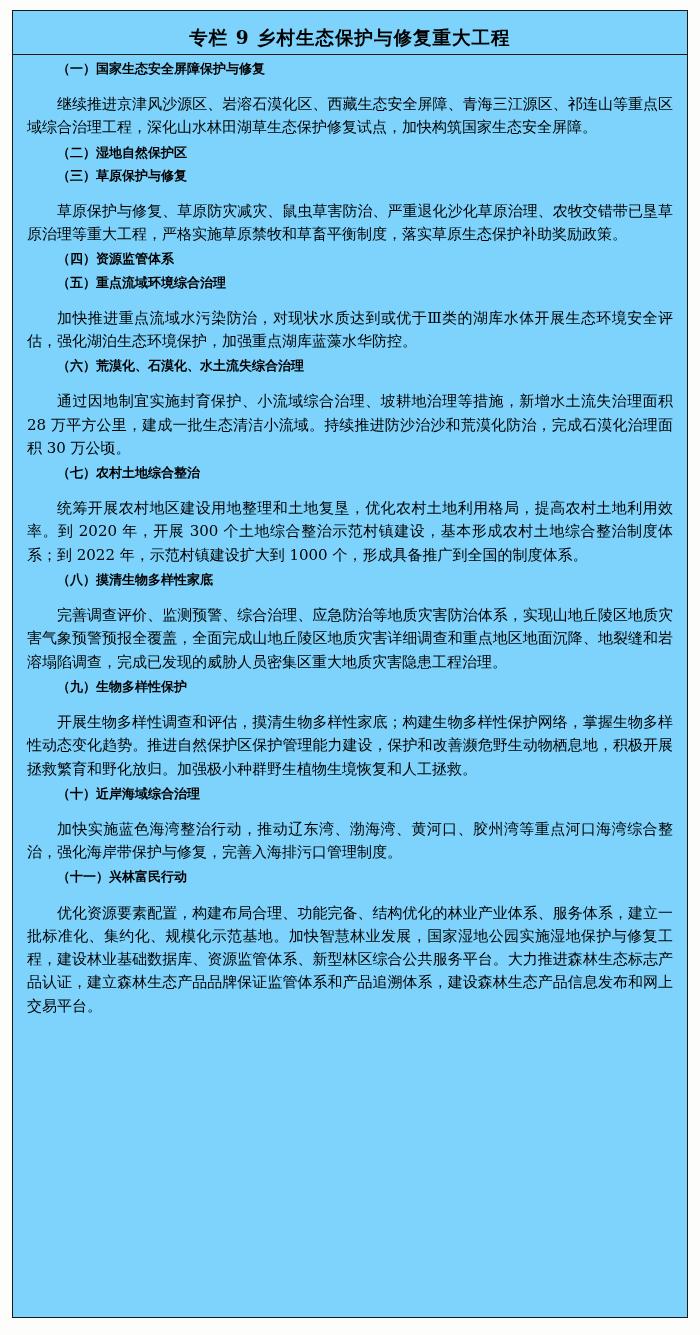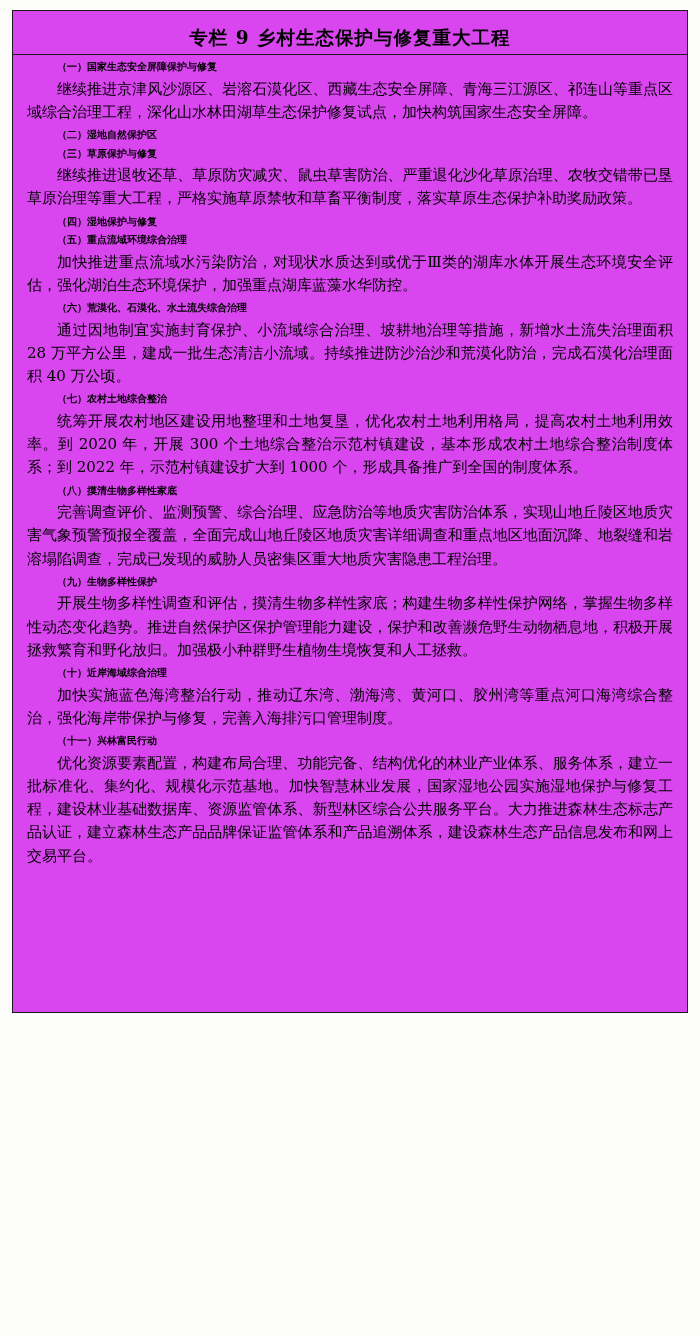--- a/index.html
+++ b/index.html
@@ -16,55 +16,55 @@
     position: relative;
     background: #fdfdfb;
     box-sizing: border-box;
     overflow: hidden;
   }
   .box {
     position: absolute;
     left: 12px;
     top: 10px;
     width: 676px;
-    height: 1003px;
+    height: 1308px;
     border: 1.5px solid #1a1a1a;
     box-sizing: border-box;
-    background: #d946ef;
+    background: #7dd3fc;
   }
   .inner {
     padding: 10px 14px 6px 14px;
     box-sizing: border-box;
   }
   .box-title {
     text-align: center;
     font-size: 18.5px;
     font-weight: bold;
     letter-spacing: 1px;
     color: #000;
     margin: 4px 0 3px 0;
     font-family: "DejaVu Serif", "Liberation Serif", serif;
   }
   .title-rule {
     border-bottom: 1.2px solid #1a1a1a;
     margin: 4px -14px 4px -14px;
   }
   .sec-head {
-    font-size: 10px;
+    font-size: 13px;
     font-weight: bold;
     color: #000;
     margin: 3px 0 1px 0;
     text-indent: 30px;
     line-height: 1.55;
     font-family: "DejaVu Serif", "Liberation Serif", serif;
   }
   .sec-body {
     font-size: 15px;
     color: #000;
-    margin: 3px 0 2px 0;
+    margin: 14px 0 2px 0;
     text-indent: 30px;
     line-height: 1.55;
     text-align: justify;
     text-justify: inter-ideograph;
     font-family: "DejaVu Serif", "Liberation Serif", serif;
   }
 </style>
 </head>
 <body>
 
@@ -73,29 +73,29 @@
     <div class="inner">
       <div class="box-title">专栏 9  乡村生态保护与修复重大工程</div>
       <div class="title-rule"></div>
 
       <div class="sec-head">（一）国家生态安全屏障保护与修复</div>
       <div class="sec-body">继续推进京津风沙源区、岩溶石漠化区、西藏生态安全屏障、青海三江源区、祁连山等重点区域综合治理工程，深化山水林田湖草生态保护修复试点，加快构筑国家生态安全屏障。</div>
 
       <div class="sec-head">（二）湿地自然保护区</div>
 
       <div class="sec-head">（三）草原保护与修复</div>
-      <div class="sec-body">继续推进退牧还草、草原防灾减灾、鼠虫草害防治、严重退化沙化草原治理、农牧交错带已垦草原治理等重大工程，严格实施草原禁牧和草畜平衡制度，落实草原生态保护补助奖励政策。</div>
+      <div class="sec-body">草原保护与修复、草原防灾减灾、鼠虫草害防治、严重退化沙化草原治理、农牧交错带已垦草原治理等重大工程，严格实施草原禁牧和草畜平衡制度，落实草原生态保护补助奖励政策。</div>
 
-      <div class="sec-head">（四）湿地保护与修复</div>
+      <div class="sec-head">（四）资源监管体系</div>
 
       <div class="sec-head">（五）重点流域环境综合治理</div>
       <div class="sec-body">加快推进重点流域水污染防治，对现状水质达到或优于Ⅲ类的湖库水体开展生态环境安全评估，强化湖泊生态环境保护，加强重点湖库蓝藻水华防控。</div>
 
       <div class="sec-head">（六）荒漠化、石漠化、水土流失综合治理</div>
-      <div class="sec-body">通过因地制宜实施封育保护、小流域综合治理、坡耕地治理等措施，新增水土流失治理面积 28 万平方公里，建成一批生态清洁小流域。持续推进防沙治沙和荒漠化防治，完成石漠化治理面积 40 万公顷。</div>
+      <div class="sec-body">通过因地制宜实施封育保护、小流域综合治理、坡耕地治理等措施，新增水土流失治理面积 28 万平方公里，建成一批生态清洁小流域。持续推进防沙治沙和荒漠化防治，完成石漠化治理面积 30 万公顷。</div>
 
       <div class="sec-head">（七）农村土地综合整治</div>
       <div class="sec-body">统筹开展农村地区建设用地整理和土地复垦，优化农村土地利用格局，提高农村土地利用效率。到 2020 年，开展 300 个土地综合整治示范村镇建设，基本形成农村土地综合整治制度体系；到 2022 年，示范村镇建设扩大到 1000 个，形成具备推广到全国的制度体系。</div>
 
       <div class="sec-head">（八）摸清生物多样性家底</div>
       <div class="sec-body">完善调查评价、监测预警、综合治理、应急防治等地质灾害防治体系，实现山地丘陵区地质灾害气象预警预报全覆盖，全面完成山地丘陵区地质灾害详细调查和重点地区地面沉降、地裂缝和岩溶塌陷调查，完成已发现的威胁人员密集区重大地质灾害隐患工程治理。</div>
 
       <div class="sec-head">（九）生物多样性保护</div>
       <div class="sec-body">开展生物多样性调查和评估，摸清生物多样性家底；构建生物多样性保护网络，掌握生物多样性动态变化趋势。推进自然保护区保护管理能力建设，保护和改善濒危野生动物栖息地，积极开展拯救繁育和野化放归。加强极小种群野生植物生境恢复和人工拯救。</div>
 

